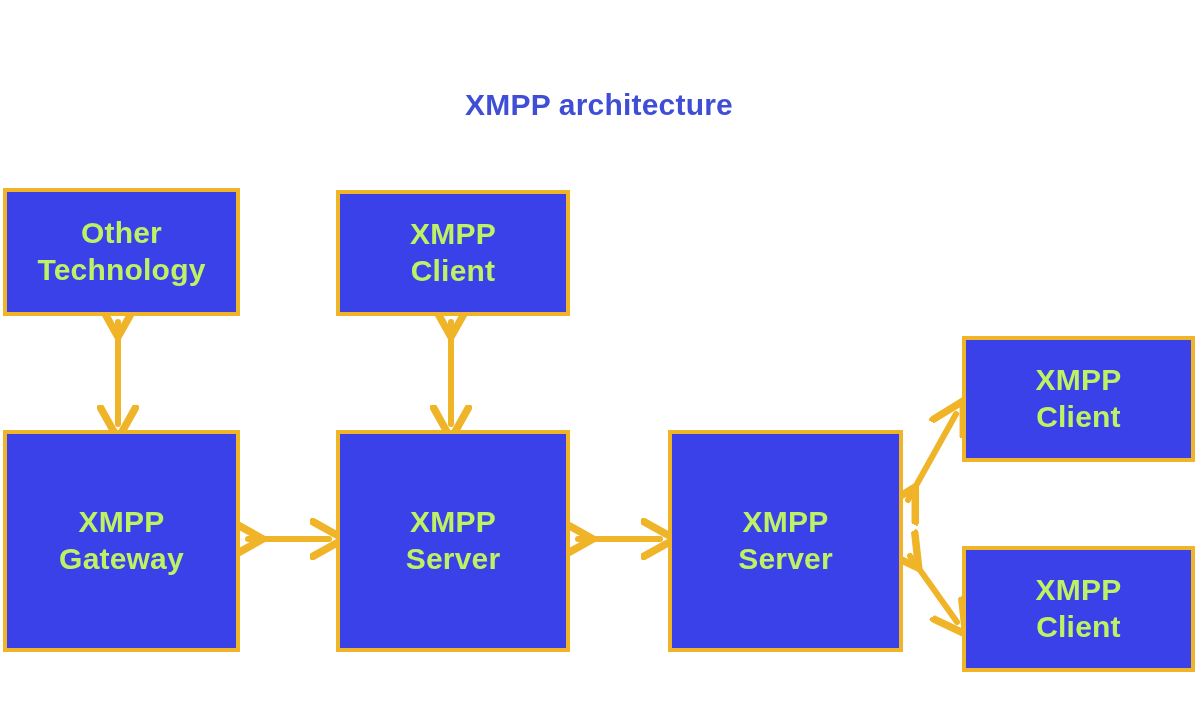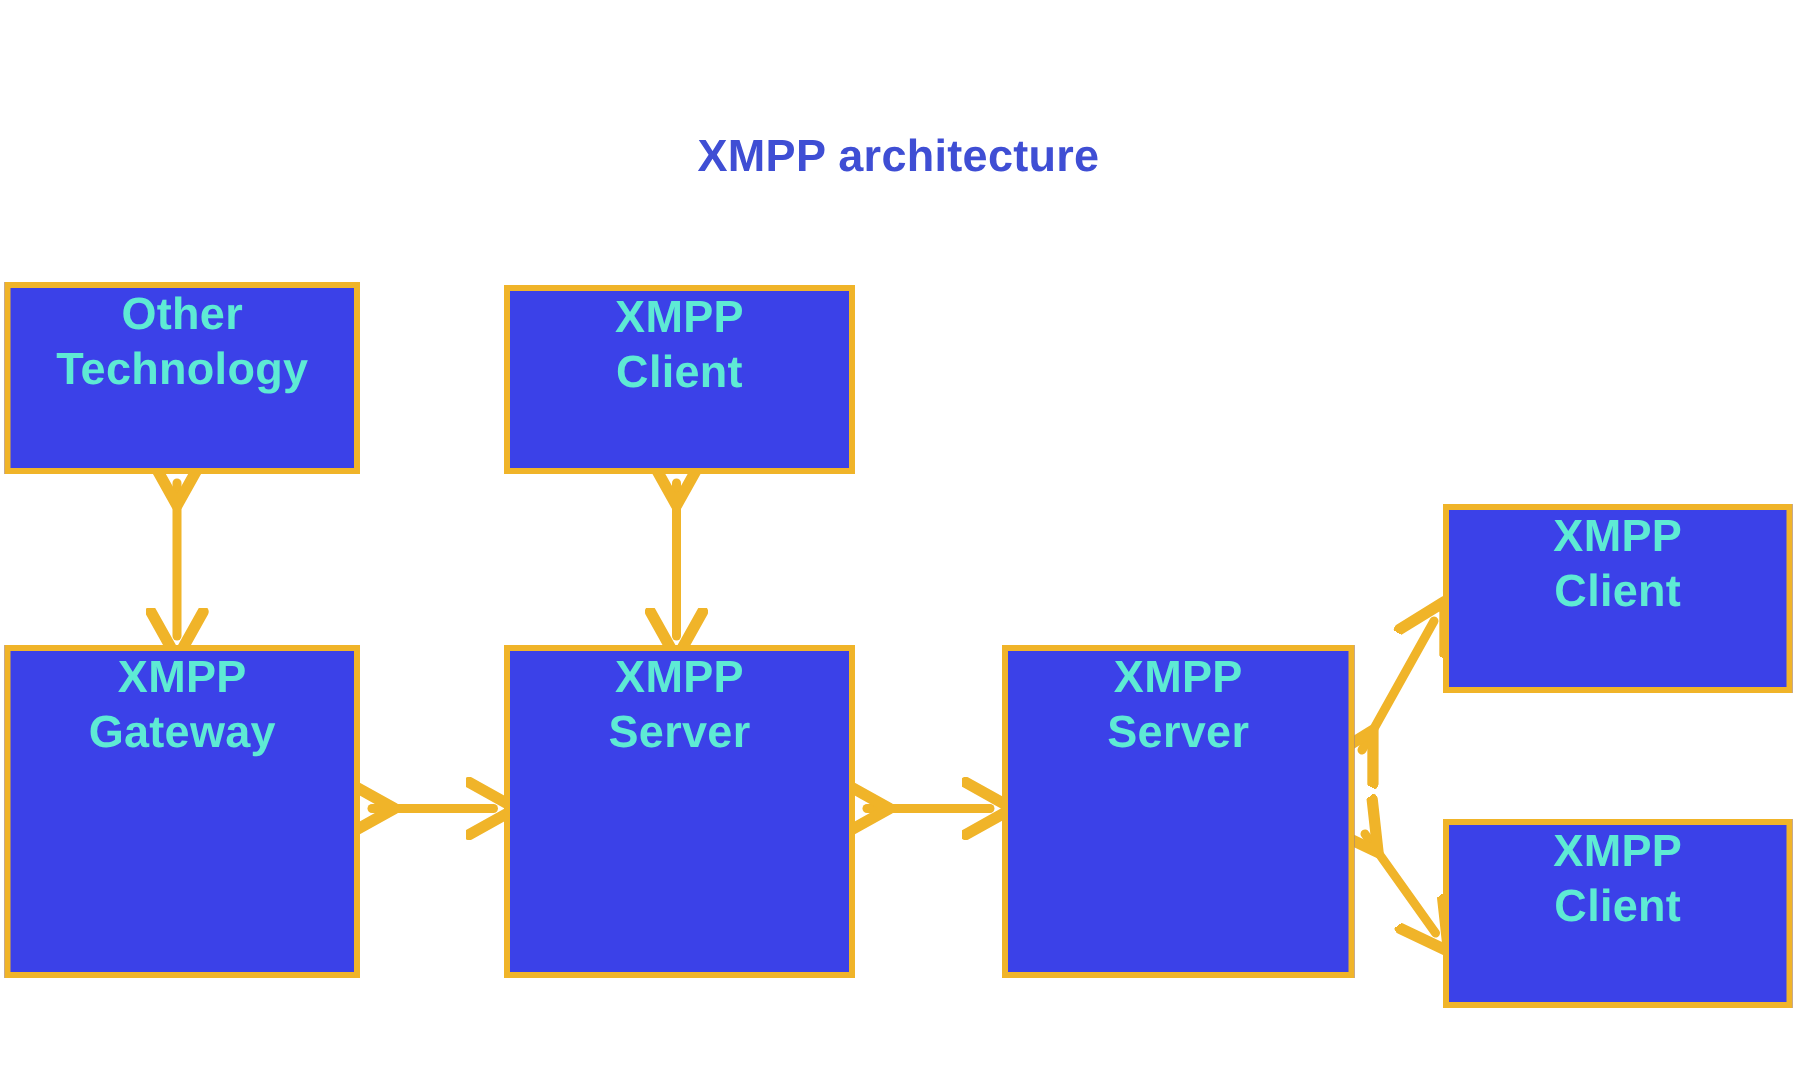--- a/index.html
+++ b/index.html
@@ -28,23 +28,23 @@
     letter-spacing: 0.2px;
     color: #3f4ed4;
     font-family: "Liberation Sans", sans-serif;
     margin-top: 36px;
   }
   .node {
     position: absolute;
     box-sizing: border-box;
     background: #3b41e8;
     border: 4px solid #f0b429;
-    color: #5eead4;
+    color: #bef264;
     display: flex;
-    align-items: flex-start;
+    align-items: center;
     justify-content: center;
     text-align: center;
     font-size: 30px;
     font-weight: bold;
     line-height: 1.23;
     letter-spacing: 0.2px;
     font-family: "Liberation Sans", sans-serif;
     white-space: pre-line;
     user-select: none;
   }

